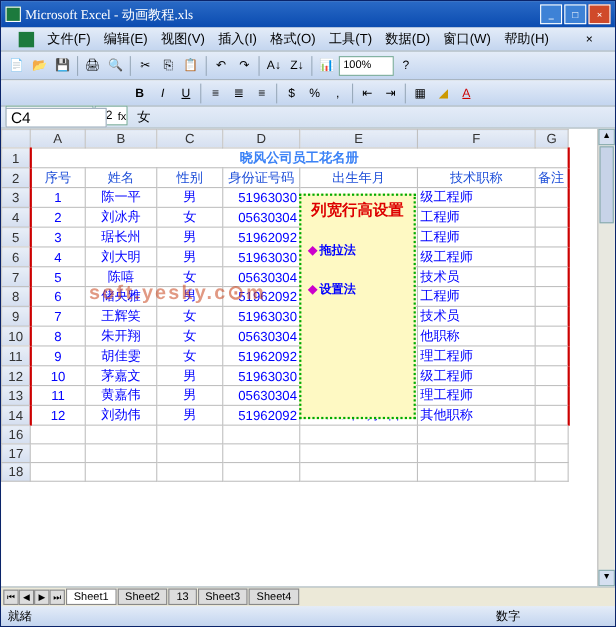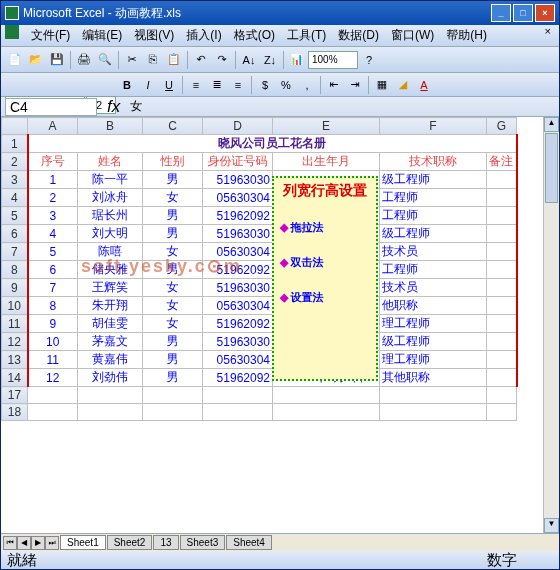--- a/index.html
+++ b/index.html
@@ -1,64 +1,64 @@
 <!DOCTYPE html>
 <html><head>
 <meta charset="utf-8">
 <style>
 * { box-sizing: border-box; margin: 0; padding: 0; }
 body { font-family: "SimSun", Tahoma, sans-serif; font-size: 11px; background: #ece9d8; width: 560px; height: 570px; overflow: hidden; border: 1px solid #0a246a; }
-.titlebar { height: 24px; background: linear-gradient(#2a6ac6, #0a4bb0); display: flex; align-items: center; padding: 0 4px; color: #fff; font-family: Liberation Sans, sans-serif; font-size: 12px; }
+.titlebar { height: 24px; background: linear-gradient(#2a6ac6, #0a4bb0); display: flex; align-items: center; padding: 0 4px; color: #fff; font-family: Liberation Serif, serif; font-size: 12px; }
 .titlebar-icon { width: 14px; height: 14px; background: #1c7a3d; margin-right: 4px; border: 1px solid #fff; }
 .titlebar-text { flex: 1; }
 .winctrl { width: 20px; height: 18px; background: #3e82d6; border: 1px solid #fff; margin-left: 2px; display: flex; align-items: center; justify-content: center; color: #fff; font-weight: bold; font-size: 9px; }
 .winctrl.close { background: #d04a2a; }
-.menubar { height: 22px; background: linear-gradient(#e4ecf8, #c3d5ef); display: flex; align-items: flex-start; padding: 0 4px; border-bottom: 1px solid #9ab; }
+.menubar { height: 22px; background: linear-gradient(#e4ecf8, #c3d5ef); display: flex; align-items: center; padding: 0 16px; border-bottom: 1px solid #9ab; }
 .menu-icon { width: 14px; height: 14px; background: #1c7a3d; margin-right: 6px; }
 .menu-item { padding: 2px 6px; font-size: 12px; cursor: default; }
 .menu-close { margin-left: auto; font-size: 11px; padding: 0 4px; }
 .toolbar { height: 26px; background: linear-gradient(#e4ecf8, #c3d5ef); display: flex; align-items: center; padding: 0 4px; gap: 1px; border-bottom: 1px solid #9ab; }
 .tbtn { width: 20px; height: 20px; display: flex; align-items: center; justify-content: center; font-size: 11px; cursor: default; }
 .tsep { width: 1px; height: 18px; background: #9ab; margin: 0 2px; }
 .zoom-box { width: 50px; height: 18px; border: 1px solid #7a9; background: #fff; display: flex; align-items: center; padding: 0 3px; font-size: 10px; }
 .formatbar { height: 24px; background: linear-gradient(#e4ecf8, #c3d5ef); display: flex; align-items: center; padding: 0 4px; gap: 1px; border-bottom: 1px solid #9ab; }
 .fontbox { height: 18px; border: 1px solid #7a9; background: #fff; padding: 4px 3px; display: flex; align-items: center; font-size: 11px; margin-top: 40px; }
 .cellref-bar { height: 20px; background: linear-gradient(#e4ecf8, #d3e0f0); display: flex; align-items: center; border-bottom: 1px solid #9ab; }
 .cellref { width: 92px; height: 18px; border: 1px solid #9ab; background: #fff; margin-left: 4px; padding: 0 4px; display: flex; align-items: center; font-size: 14px; }
-.fx { margin: 0 10px; font-style: italic; font-size: 17px; }
+.fx { margin: 0 10px; font-size: 10px; }
 .formula { font-size: 12px; }
 .sheet-area { position: relative; background: #fff; height: 416px; overflow: hidden; }
 table.grid { border-collapse: collapse; table-layout: fixed; }
 table.grid th, table.grid td { border: 1px solid #c0c0c0; height: 17px; font-size: 12px; padding: 0 2px; overflow: hidden; white-space: nowrap; }
 table.grid th { background: linear-gradient(#e8eef7, #d5dff0); font-weight: normal; text-align: center; color: #333; }
 th.rowhead { width: 26px; }
 th.colA { width: 50px; } th.colB { width: 65px; } th.colC { width: 60px; }
 th.colD { width: 70px; } th.colE { width: 107px; } th.colF { width: 107px; } th.colG { width: 30px; }
 td { text-align: center; }
 td.left { text-align: left; }
 td.right { text-align: right; }
-.title-row td { font-family: "KaiTi", "STKaiti", serif; font-size: 20px; font-weight: bold; color: #4c1d95; height: 26px; }
-.redtop td { border-top: 2px solid #c00; color: #ef4444; }
+.title-row td { font-family: "KaiTi", "STKaiti", serif; font-size: 20px; font-weight: bold; color: #3b82f6; height: 26px; }
+.redtop td { border-top: 2px solid #c00; color: #1d4ed8; }
 .redbot td { border-bottom: 2px solid #c00; }
 .redleft { border-left: 2px solid #c00 !important; }
 .redright { border-right: 2px solid #c00 !important; }
 .blue { color: #00f; }
 .overlay-box { position: absolute; left: 271px; top: 59px; width: 106px; height: 205px; border: 2px dotted #0a0; background: #fef9c3; padding: 4px 2px; }
 .overlay-box .ottl { color: #d00; font-weight: bold; font-family: "KaiTi",serif; font-size: 14px; margin-bottom: 10px; text-align: center; }
 .overlay-box .oitem { font-size: 11px; font-weight: bold; color: #00f; margin: 20px 0 0 4px; }
 .overlay-box .diamond { color: #c0c; margin-right: 2px; }
 .watermark { position: absolute; left: 80px; top: 138px; font-size: 18px; font-weight: bold; color: rgba(200,70,30,0.55); letter-spacing: 2px; pointer-events: none; }
 .watermark .dotcom { color: rgba(200,70,30,0.6); }
 .tabbar { height: 18px; background: #ece9d8; display: flex; align-items: center; border-top: 1px solid #9ab; font-size: 10px; }
 .tab-nav { display: flex; margin-left: 2px; }
 .tab-nav div { width: 14px; height: 14px; border: 1px solid #888; background: #ddd; display: flex; align-items: center; justify-content: center; font-size: 8px; }
 .tab { padding: 1px 6px; border: 1px solid #888; background: #fff; margin-left: 1px; }
 .tab.inactive { background: #ddd; }
-.statusbar { height: 18px; background: linear-gradient(#e4ecf8, #c3d5ef); display: flex; align-items: center; font-size: 15px; padding: 0 6px; font-family: Liberation Mono, monospace; }
-.statusbar .stat-right { margin-left: auto; margin-right: 36px; }
+.statusbar { height: 18px; background: linear-gradient(#e4ecf8, #c3d5ef); display: flex; align-items: center; font-size: 11px; padding: 0 6px; font-family: Liberation Mono, monospace; }
+.statusbar .stat-right { margin-left: auto; margin-right: 80px; }
 .scrollbar-v { position: absolute; right: 0; top: 0; width: 16px; height: 100%; background: #e8e8e0; border-left: 1px solid #bbb; }
 .scrollbar-v .thumb { position: absolute; left: 1px; top: 16px; width: 13px; height: 70px; background: #c7d3e8; border: 1px solid #8aa; }
 .scrollbar-v .arr { height: 15px; background: #d5dff0; border: 1px solid #8aa; font-size: 8px; text-align: center; }
 </style>
 </head>
 <body>
 
 <div class="titlebar">
   <div class="titlebar-icon"></div>
   <div class="titlebar-text">Microsoft Excel - 动画教程.xls</div>
@@ -292,20 +292,30 @@
           <th class="rowhead">14</th>
           <td class="redleft blue">12</td>
           <td class="blue">刘劲伟</td>
           <td class="blue">男</td>
           <td class="blue right">51962092</td>
           <td class="blue">1979年4月1日</td>
           <td class="blue left">其他职称</td>
           <td class="redright"></td>
         </tr>
         <tr>
+          <th class="rowhead">16</th>
+          <td></td>
+          <td></td>
+          <td></td>
+          <td></td>
+          <td></td>
+          <td></td>
+          <td></td>
+        </tr>
+        <tr>
           <th class="rowhead">17</th>
           <td></td>
           <td></td>
           <td></td>
           <td></td>
           <td></td>
           <td></td>
           <td></td>
         </tr>
         <tr>
@@ -317,21 +327,20 @@
           <td></td>
           <td></td>
           <td></td>
         </tr>
       </tbody>
     </table>
   <div class="overlay-box">
     <div class="ottl">列宽行高设置</div>
     <div id="ovitems">
         <div class="oitem"><span class="diamond">◆</span>拖拉法</div>
-        <div class="oitem"><span class="diamond">◆</span>双击法</div>
         <div class="oitem"><span class="diamond">◆</span>设置法</div>
       </div>
   </div>
   <div class="watermark">
     <span>soft.yesky.c</span><span class="dotcom">⊙</span><span>m</span>
   </div>
   <div class="scrollbar-v">
     <div class="arr">▲</div>
     <div class="thumb"></div>
     <div class="arr" style="position:absolute;bottom:0;width:100%">▼</div>

